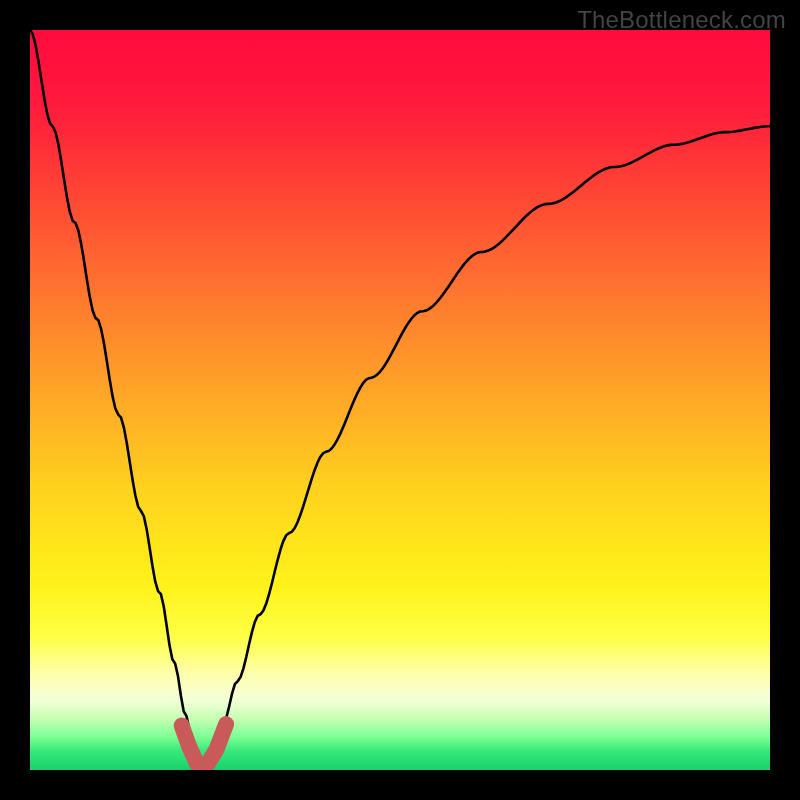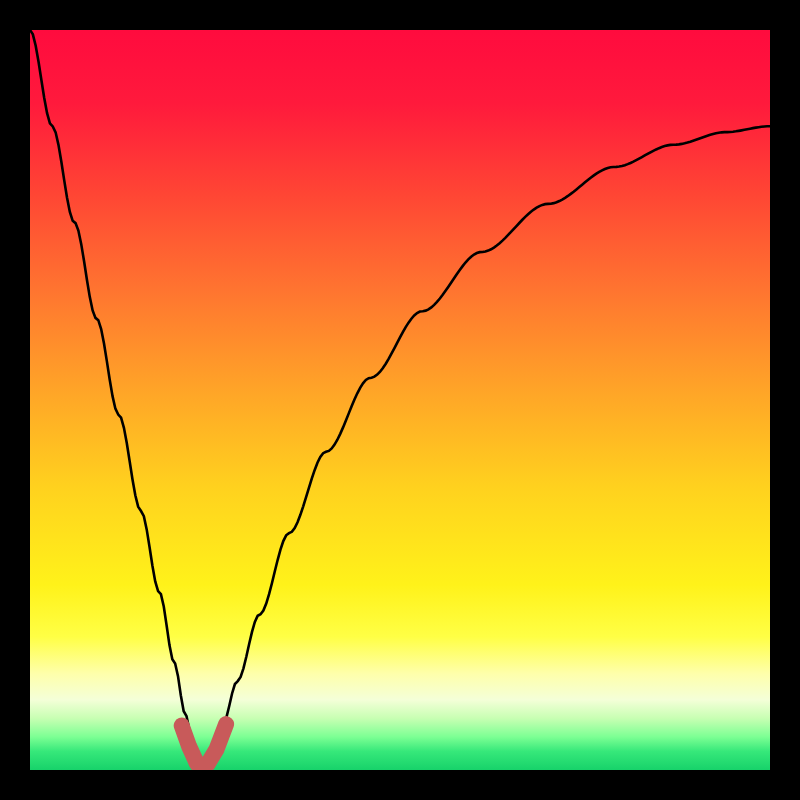--- a/index.html
+++ b/index.html
@@ -49,20 +49,21 @@
     font-size: 24px;
     font-weight: 400;
     letter-spacing: 0.2px;
   }
 </style>
 </head>
 <body>
 
 <div class="frame">
 
+  <div class="watermark">TheBottleneck.com</div>
 
   <div class="plot-area">
 
     <svg class="gradient" viewBox="0 0 740 740" preserveAspectRatio="none">
       <defs>
         <linearGradient id="bg" x1="0" y1="0" x2="0" y2="1">
             <stop offset="0.00%" stop-color="#ff0b3e"></stop>
             <stop offset="10.00%" stop-color="#ff1a3c"></stop>
             <stop offset="22.00%" stop-color="#ff4534"></stop>
             <stop offset="35.00%" stop-color="#ff7430"></stop>

